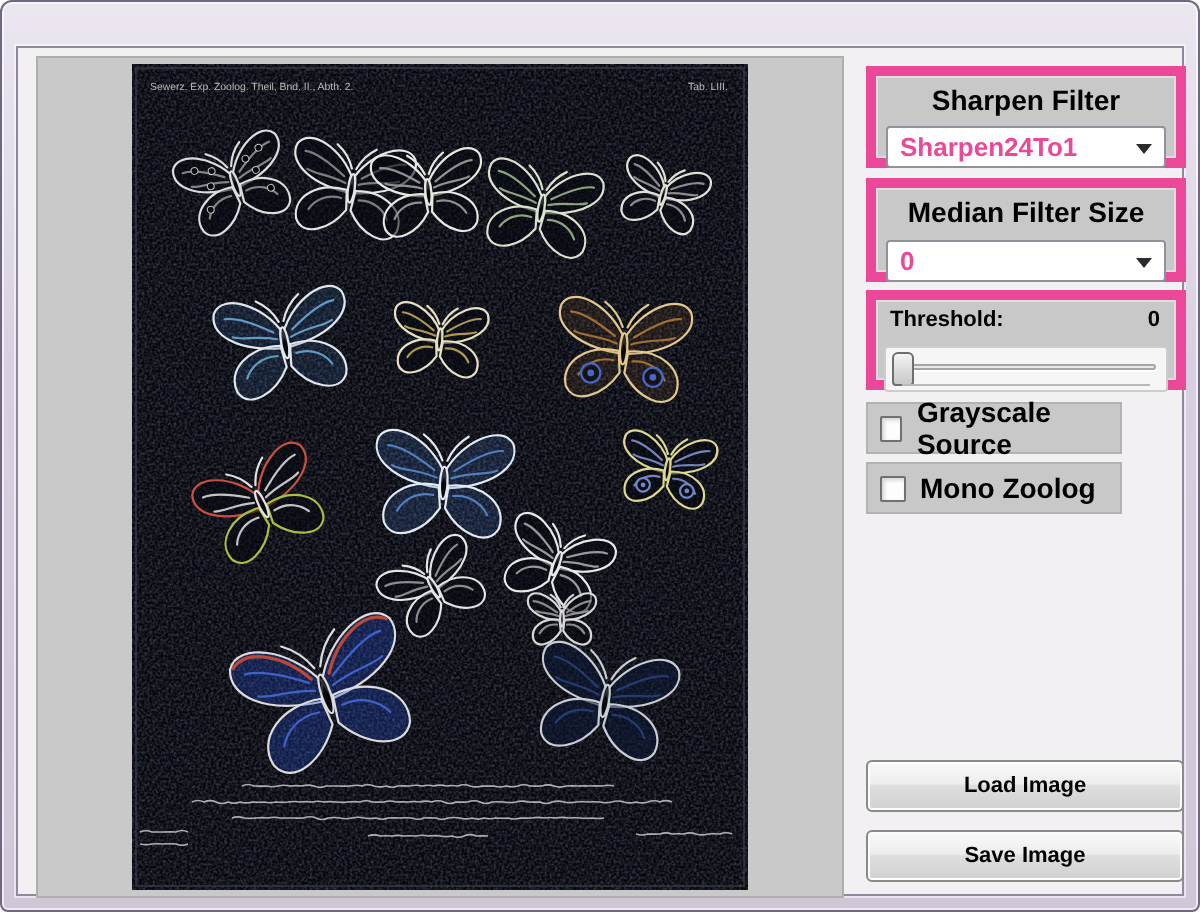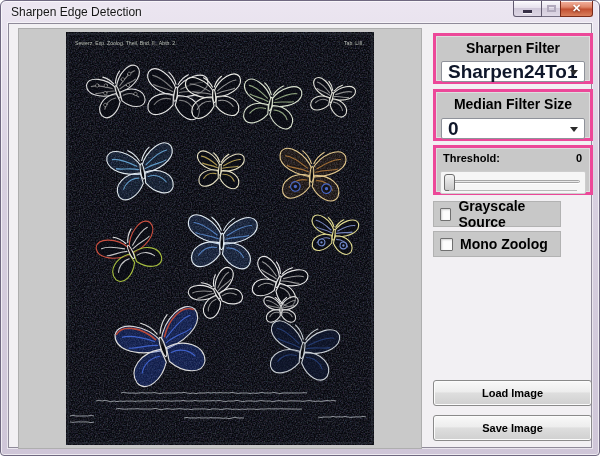--- a/index.html
+++ b/index.html
@@ -14,52 +14,38 @@
 .capbtn.max{width:18px;border-left:none;border-right:none;opacity:.85}
 .capbtn.close{width:33px;border-radius:0 0 3px 0;background:linear-gradient(#f3b4a2,#e0876a 40%,#c25032 55%,#d97f5d);border-color:#7c2c1a}
 .minglyph{width:9px;height:3px;background:#372f46;margin-top:5px;box-shadow:0 1px 0 rgba(255,255,255,.7)}
 .maxglyph{width:9px;height:7px;border:2px solid #a79fb3}
 .closeglyph{color:#fff;font-size:11px;font-weight:bold;line-height:1;text-shadow:0 1px 2px rgba(60,10,0,.6)}
 .client{position:absolute;left:7px;right:7px;top:22px;bottom:7px;background:#f2f0f3;border:1px solid #8f8a99;box-shadow:0 0 0 1px rgba(255,255,255,.55)}
 .picturebox{position:absolute;left:9px;top:4px;width:404px;height:421px;background:#c9c9c9;border:1px solid #aeaeae}
 .plate{position:absolute;left:47px;top:3px;width:308px;height:413px;background:#07080e}
 .plate svg{display:block;width:100%;height:100%}
 .panel{position:absolute;left:424px;top:0;width:160px;height:100%}
-.group{position:absolute;left:0;width:160px;background:#c8c8c8;border:3px solid #ec4899;box-shadow:inset 0 0 0 1px #dedede}
+.group{position:absolute;left:0;width:160px;background:#c8c8c8;border:5px solid #ec4899;box-shadow:inset 0 0 0 1px #dedede}
 .group-label{text-align:center;font-weight:bold;font-size:14px;color:#000;padding-top:4px}
-.combo{position:absolute;left:5px;right:5px;height:21px;background:#fff;border:1px solid #8f929a;border-radius:2px;font-size:19px;font-weight:bold;color:#0f172a;display:flex;align-items:center;padding:0 6px;cursor:default}
+.combo{position:absolute;left:5px;right:5px;height:21px;background:#fff;border:1px solid #8f929a;border-radius:2px;font-size:13px;font-weight:bold;color:#ec4899;display:flex;align-items:center;padding:0 6px;cursor:default}
 .combo-arrow{position:absolute;right:6px;top:8px;width:0;height:0;border-left:4px solid transparent;border-right:4px solid transparent;border-top:5px solid #2b2b2b}
 .thr-row{display:flex;justify-content:space-between;padding:4px 8px 0 7px;font-weight:bold;font-size:11px;color:#000}
 .slider{position:absolute;left:4px;right:4px;top:23px;height:23px;background:#f6f6f6;border:1px solid #cdcdcd;border-radius:2px}
 .groove{position:absolute;left:5px;right:5px;top:8px;height:3px;background:#e9e9e9;border:1px solid #a6a6a6;border-radius:2px;box-shadow:0 1px 0 #ffffff}
 .sthumb{position:absolute;top:2px;width:11px;height:17px;background:linear-gradient(#f4f4f4,#d9d9d9 60%,#c9c9c9);border:1px solid #6e6e6e;border-radius:3px 3px 2px 2px}
 .tickline{position:absolute;left:8px;right:8px;bottom:2px;height:1px;background:#b9b9b9}
 .checkrow{position:absolute;left:0;width:128px;height:26px;background:#c8c8c8;border:1px solid #b2b2b2;display:flex;align-items:center;padding-left:6px;cursor:default}
 .checkbox{width:13px;height:13px;background:#fdfdfd;border:1px solid #707070;border-radius:1px;box-shadow:inset 1px 1px 2px rgba(0,0,0,.18)}
 .checklabel{font-weight:bold;font-size:14px;color:#000;margin-left:7px}
 .btn{position:absolute;left:0;width:159px;height:26px;border:1px solid #8a8a8a;border-radius:3px;background:linear-gradient(#f9f9f9,#ededed 45%,#dedede 50%,#d0d0d0);font-family:"Liberation Sans",sans-serif;font-weight:bold;font-size:11px;color:#000;display:flex;align-items:center;justify-content:center;box-shadow:inset 0 0 0 1px #fcfcfc;cursor:default}
 </style>
 </head>
 <body>
 
 <div class="window">
-  <div class="titlebar">
-    <span class="titletext">Sharpen Edge Detection</span>
-    <div class="capbtns">
-      <div class="capbtn min">
-          <span class="minglyph"></span>
-        </div>
-      <div class="capbtn max">
-          <span class="maxglyph"></span>
-        </div>
-      <div class="capbtn close">
-          <span class="closeglyph">✕</span>
-        </div>
-    </div>
-  </div>
 
   <div class="client">
 
     <div class="picturebox">
       <div class="plate">
         <svg id="plate-svg" viewBox="0 0 308 413" preserveAspectRatio="none">
           <defs>
             <filter id="nz" x="0" y="0" width="100%" height="100%">
               <feTurbulence type="fractalNoise" baseFrequency="0.75" numOctaves="2" seed="11"></feTurbulence>
               <feColorMatrix type="matrix" values="0.7 0 0 0 0  0 0.7 0 0 0.02  0 0 0.95 0 0.08  0 0 0 1.1 -0.38"></feColorMatrix>

